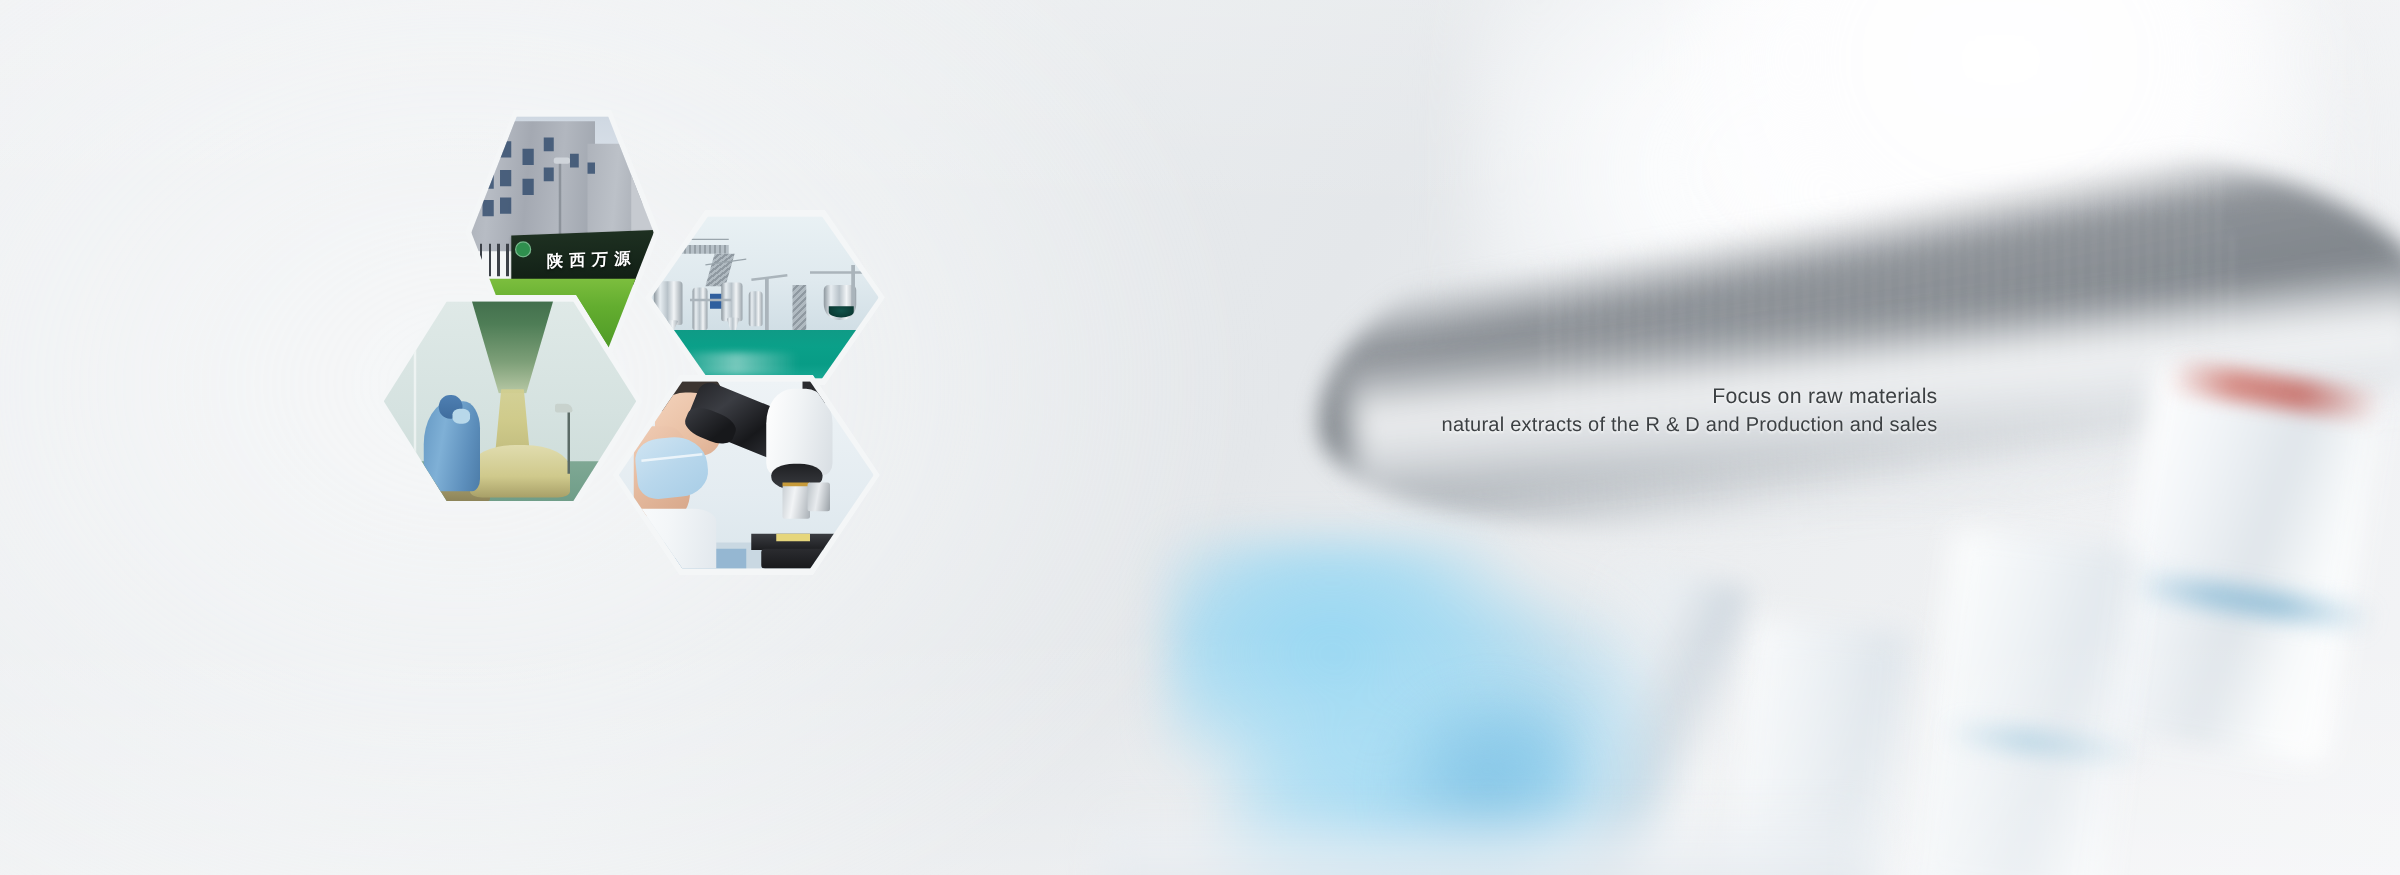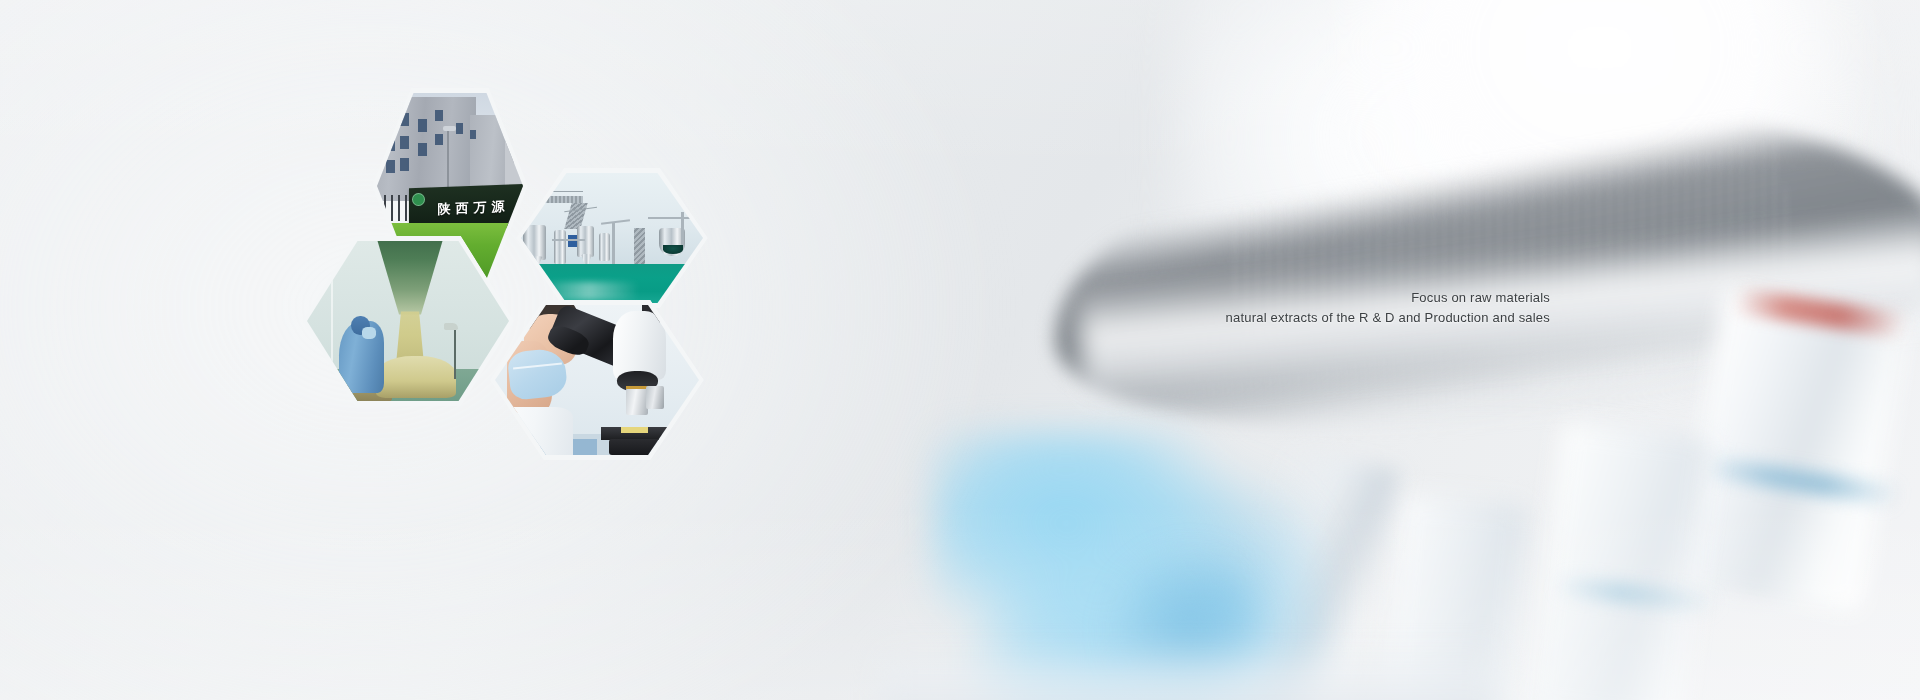--- a/index.html
+++ b/index.html
@@ -303,23 +303,23 @@
        1px -1px 0 rgba(255,255,255,.95),
       -1px  1px 0 rgba(255,255,255,.95),
        1px  1px 0 rgba(255,255,255,.95),
        0 2px 3px rgba(255,255,255,.8);
   }
   #headline .lead { font-size:27px; font-weight:bold; letter-spacing:2px; }
   #sub1, #sub2 {
     font-family:"Liberation Sans", sans-serif;
     color:#3c4043; white-space:nowrap;
   }
-  #sub1 { font-size:13px; letter-spacing:.2px;
+  #sub1 { font-size:17px; margin-top:17px; letter-spacing:.2px;
           text-shadow:0 1px 2px rgba(255,255,255,.85); }
-  #sub2 { font-size:13px; margin-top:5px; letter-spacing:.2px;
+  #sub2 { font-size:16px; margin-top:5px; letter-spacing:.2px;
           text-shadow:0 1px 2px rgba(255,255,255,.85); }
 </style>
 </head>
 <body>
 
 <div id="banner">
 
   <div class="bg-layer bg-head"></div>
   <div class="bg-layer bg-head2"></div>
   <div class="bg-layer bg-ring"></div>

